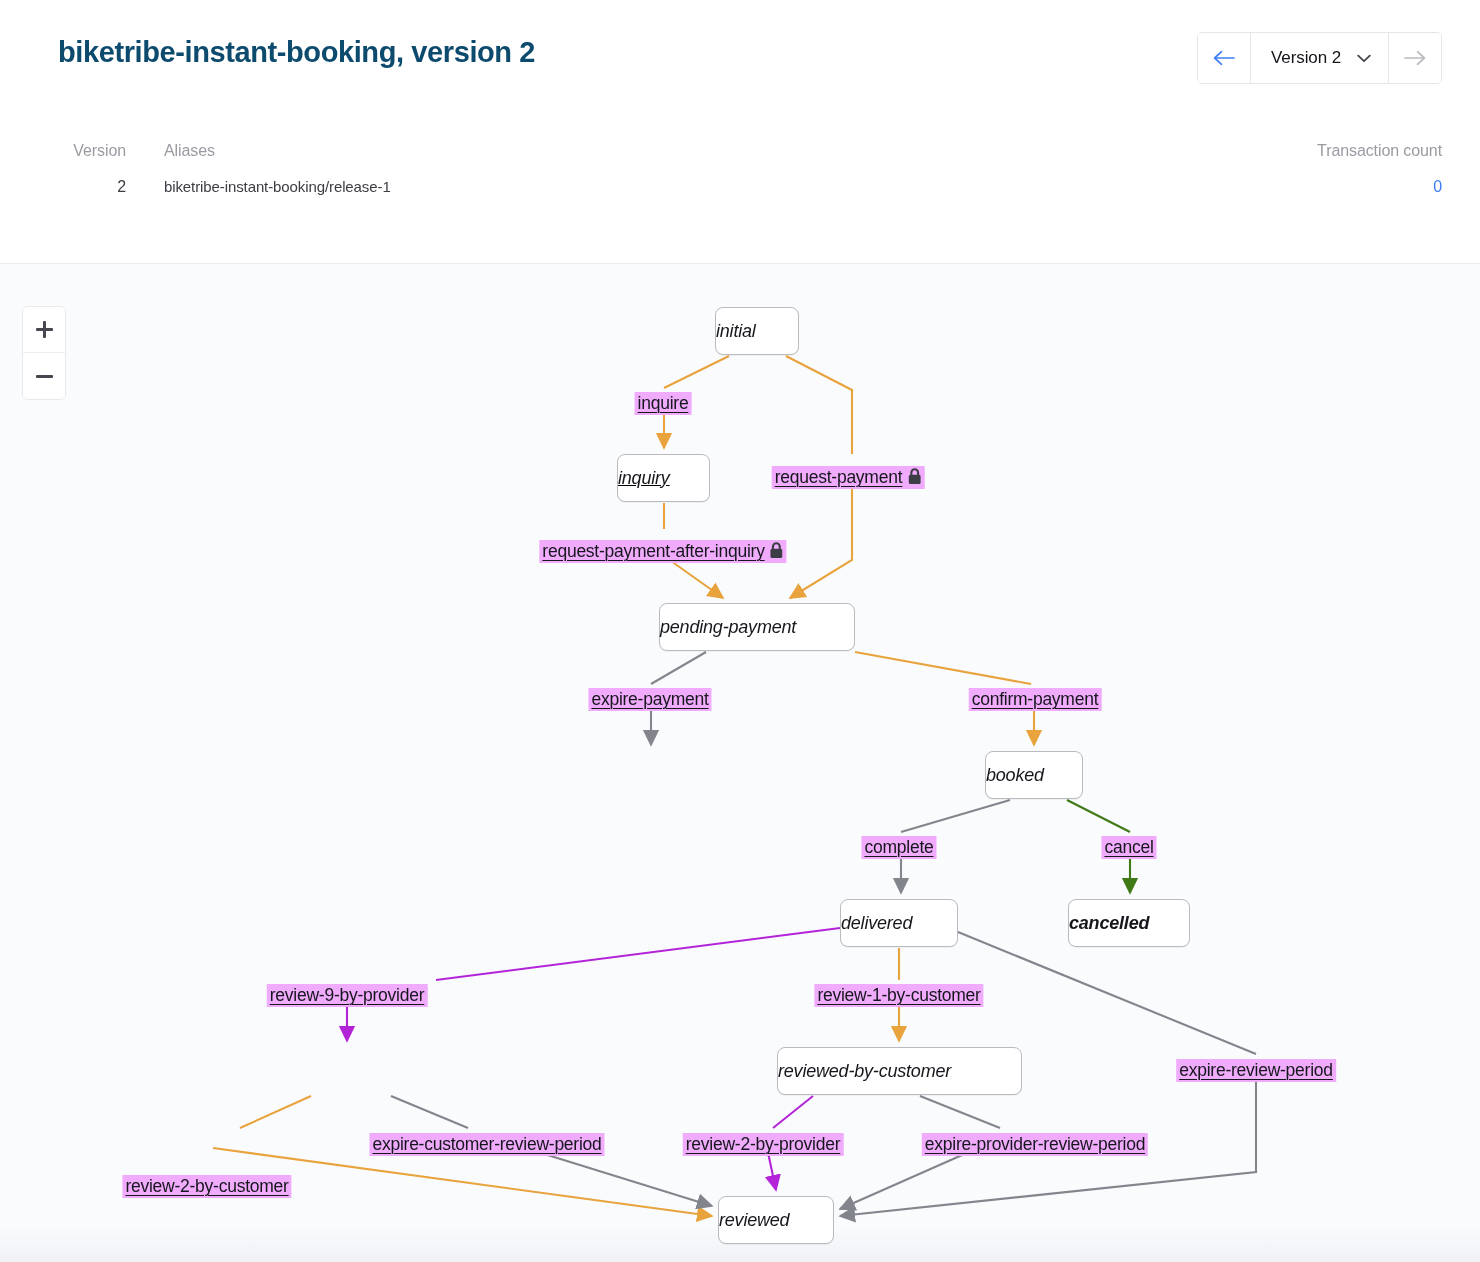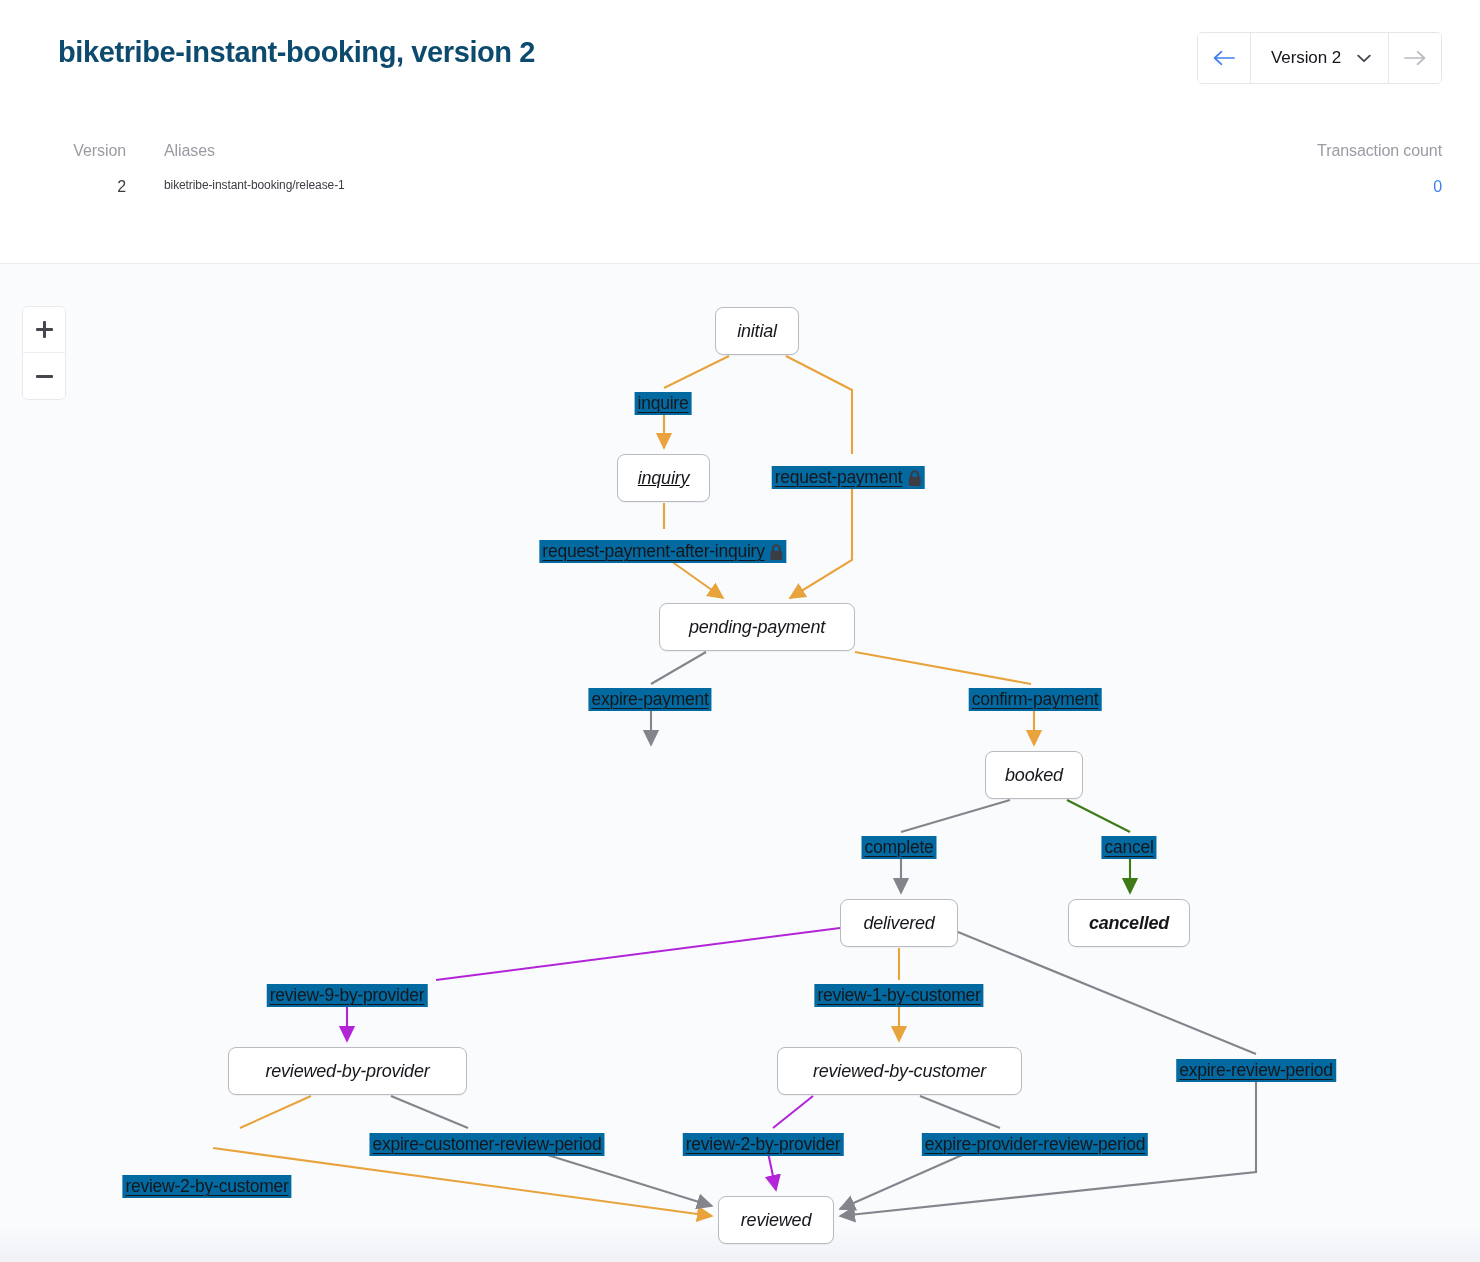--- a/index.html
+++ b/index.html
@@ -102,21 +102,21 @@
     position: absolute; right: 0; top: 10px;
     font-size: 16px; color: #9a9ba2; letter-spacing: -0.1px;
   }
   .m-version-v {
     position: absolute; left: 0; top: 46px;
     width: 68px; text-align: right;
     font-size: 16px; color: #3c3d44; letter-spacing: -0.1px;
   }
   .m-alias-v {
     position: absolute; left: 106px; top: 46px;
-    font-size: 12px; color: #3c3d44; letter-spacing: -0.1px;
+    font-size: 15px; color: #3c3d44; letter-spacing: -0.1px;
   }
   .m-count-v {
     position: absolute; right: 0; top: 46px;
     font-size: 16px; color: #3f7ff0; letter-spacing: -0.1px;
   }
 
   
   .graph-area {
     position: absolute;
     left: 0; top: 264px;
@@ -171,39 +171,38 @@
 
   
   .node {
     position: absolute;
     z-index: 12;
     background: #ffffff;
     border: 1px solid #b9bbc0;
     border-radius: 8px;
     display: flex;
     align-items: center;
-    justify-content: center;
     box-shadow: 0 1px 1px rgba(20,21,26,0.05);
   }
   .node span {
     font-size: 18px;
     font-style: italic;
     color: #16171c;
     letter-spacing: -0.2px;
     white-space: nowrap;
   }
 
   
   .edge-label {
     position: absolute;
     z-index: 20;
     display: flex;
-    align-items: center;
+    align-items: flex-start;
     gap: 5px;
-    background: #0369a1;
+    background: #f0abfc;
     padding: 1px 3px;
     transform: translateX(-50%);
     cursor: pointer;
   }
   .edge-label .txt {
     font-size: 17.5px;
     color: #16171c;
     letter-spacing: -0.25px;
     white-space: nowrap;
     text-decoration: underline;
@@ -336,23 +335,20 @@
     </div>
     <div class="node" style="left:985px; top:487px; width:98px; height:48px;">
       <span>booked</span>
     </div>
     <div class="node" style="left:840px; top:635px; width:118px; height:48px;">
       <span>delivered</span>
     </div>
     <div class="node" style="left:1068px; top:635px; width:122px; height:48px;font-weight:bold;">
       <span>cancelled</span>
     </div>
-    <div class="node" style="left:228px; top:783px; width:239px; height:48px;">
-      <span>reviewed-by-provider</span>
-    </div>
     <div class="node" style="left:777px; top:783px; width:245px; height:48px;">
       <span>reviewed-by-customer</span>
     </div>
     <div class="node" style="left:718px; top:932px; width:116px; height:48px;">
       <span>reviewed</span>
     </div>
 
     <div class="edge-label" style="left:663px; top:128px;">
       <span class="txt">inquire</span>
     </div>

